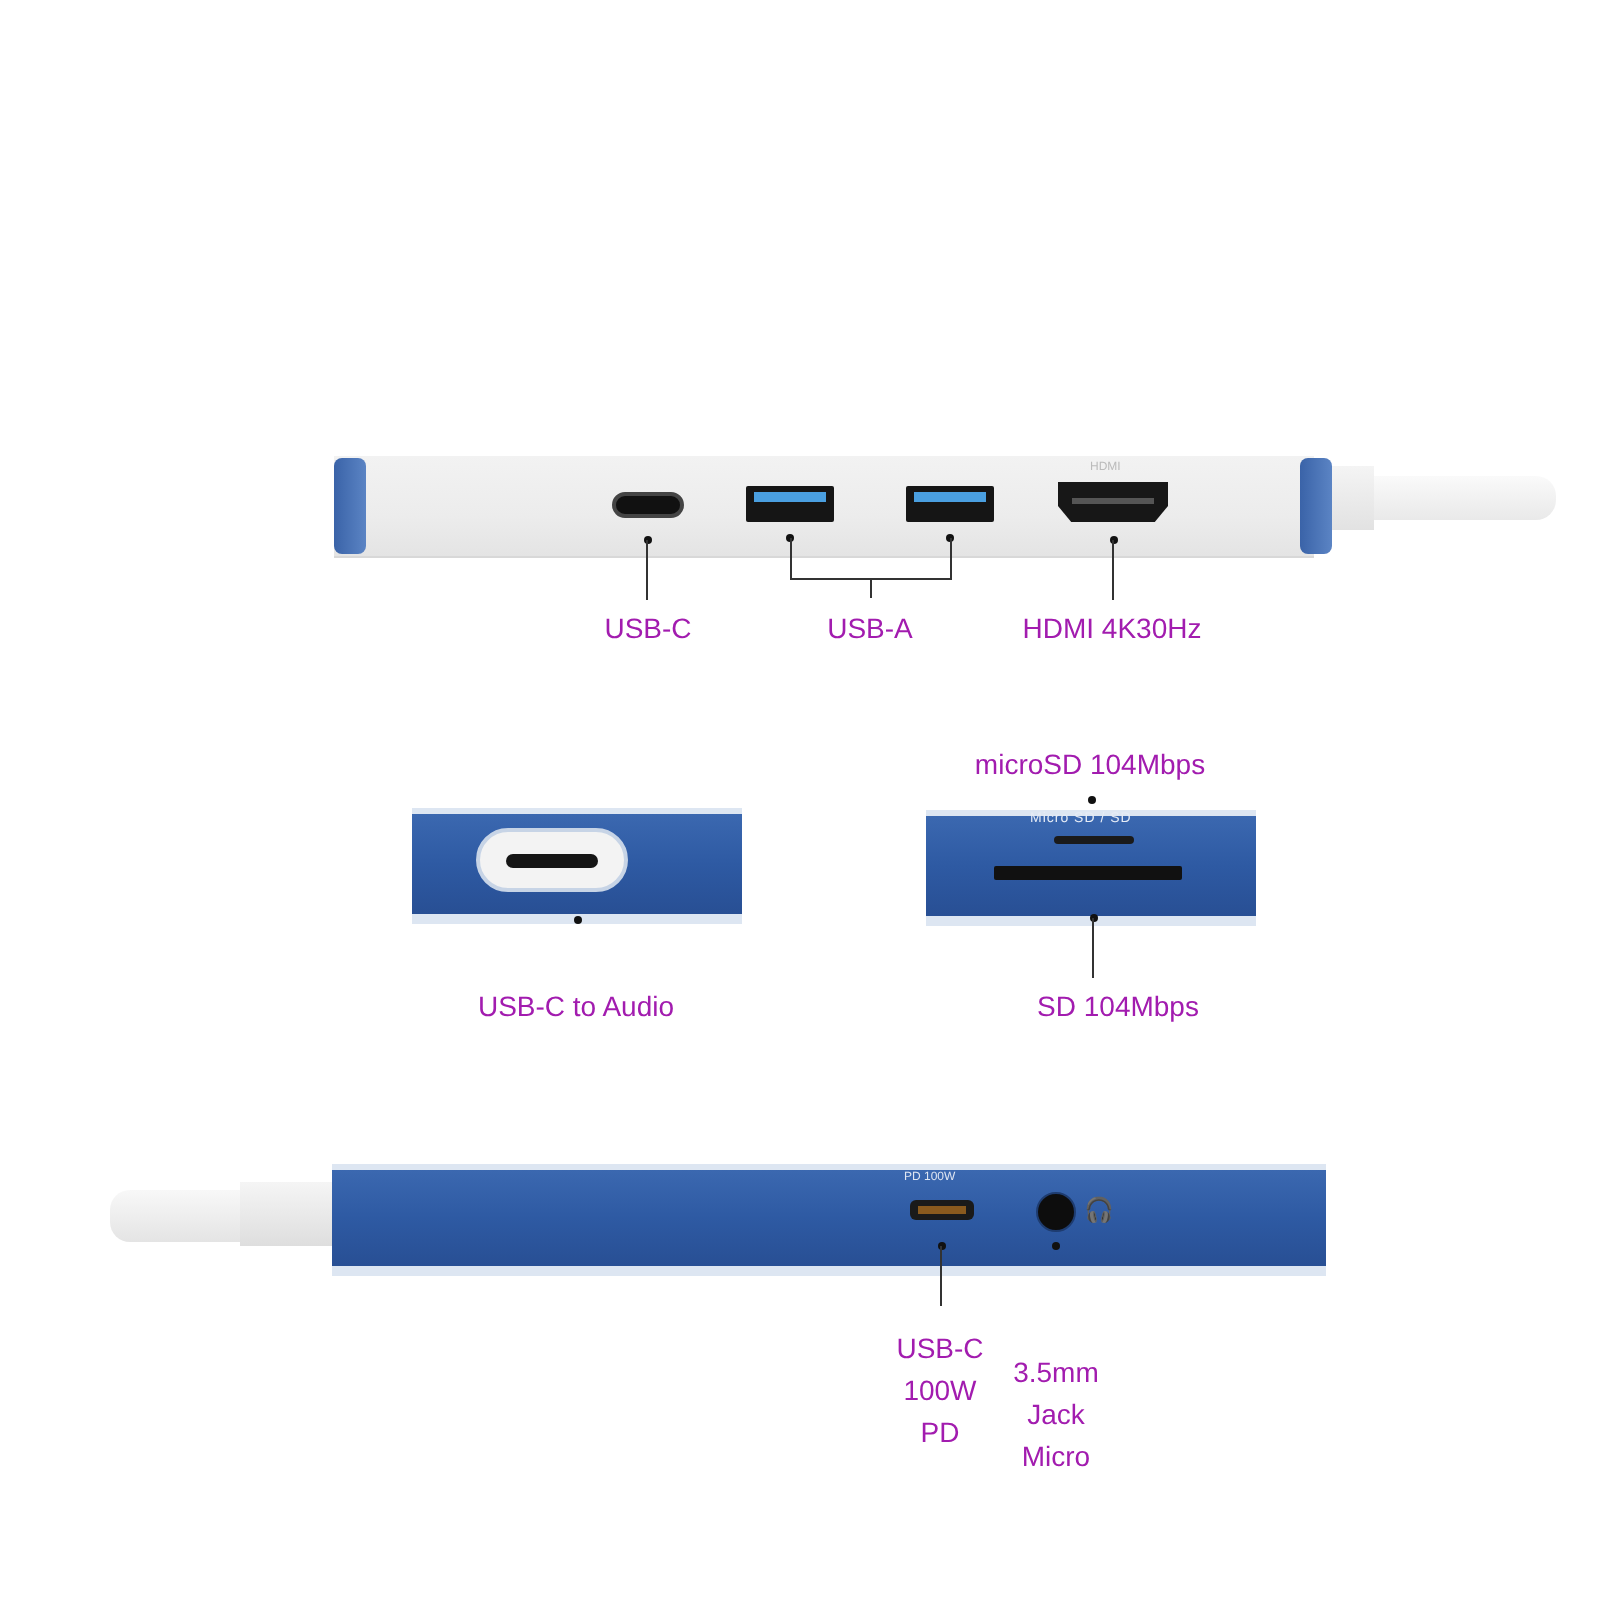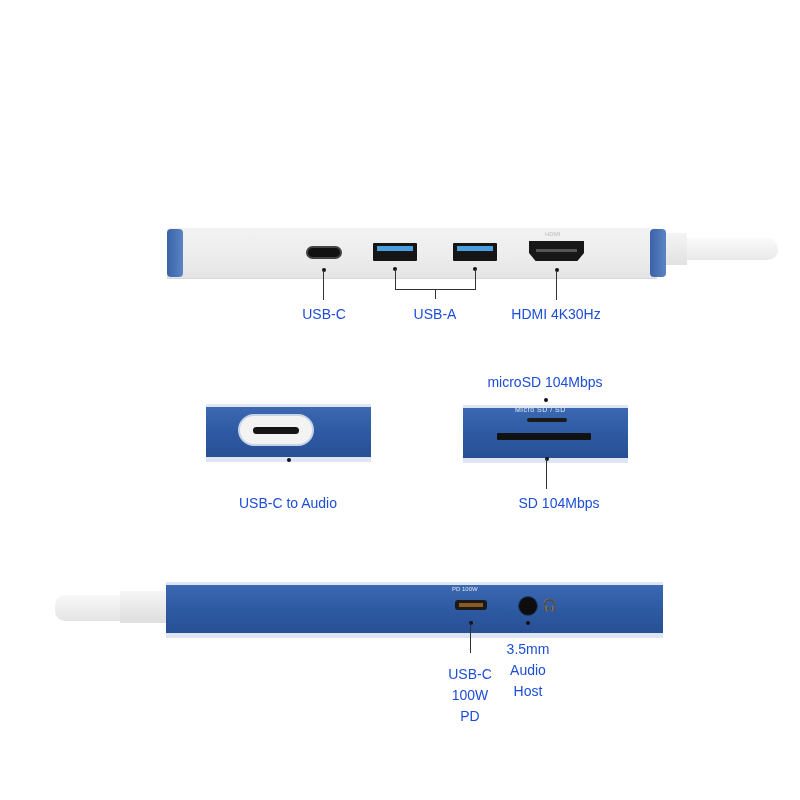--- a/index.html
+++ b/index.html
@@ -1,21 +1,21 @@
 <!DOCTYPE html>
 <html><head>
 <meta charset="utf-8">
 <style>
   html, body { margin:0; padding:0; }
   body {
     width:800px; height:800px; background:#ffffff; position:relative; overflow:hidden;
     font-family: "Liberation Sans", "DejaVu Sans", sans-serif; color:#1a1a1a;
   }
   .abs { position:absolute; }
-  .label { position:absolute; font-size:14px; color:#1d4ed8; white-space:nowrap; text-align:center; }
+  .label { position:absolute; font-size:14px; color:#a21caf; white-space:nowrap; text-align:center; }
   .line { position:absolute; background:#333; }
   .dot { position:absolute; width:4px; height:4px; border-radius:50%; background:#111; }
 
   
   .top-body {
     left:167px; top:228px; width:490px; height:50px;
     background:linear-gradient(#f2f2f2,#ececec 60%,#e4e4e4);
     border-bottom:1px solid #d8d8d8;
   }
   .top-cap { top:229px; width:16px; height:48px; background:linear-gradient(90deg,#3a63a8,#5b84c4); border-radius:4px; }
@@ -120,17 +120,17 @@
 
 <div class="dot" style="left:469px;top:621px"></div>
 <div class="line" style="left:470px;top:623px;width:1px;height:30px"></div>
 <div class="dot" style="left:526px;top:621px"></div>
 
 <div class="label" style="left:440px;top:664px;width:60px;line-height:21px">
   <div>USB-C</div>
   <div>100W</div>
   <div>PD</div>
 </div>
-<div class="label" style="left:498px;top:639px;width:60px;line-height:21px">
+<div class="label" style="left:498px;top:676px;width:60px;line-height:21px">
   <div>3.5mm</div>
-  <div>Audio</div>
-  <div>Host</div>
+  <div>Jack</div>
+  <div>Micro</div>
 </div>
 
 </body></html>

